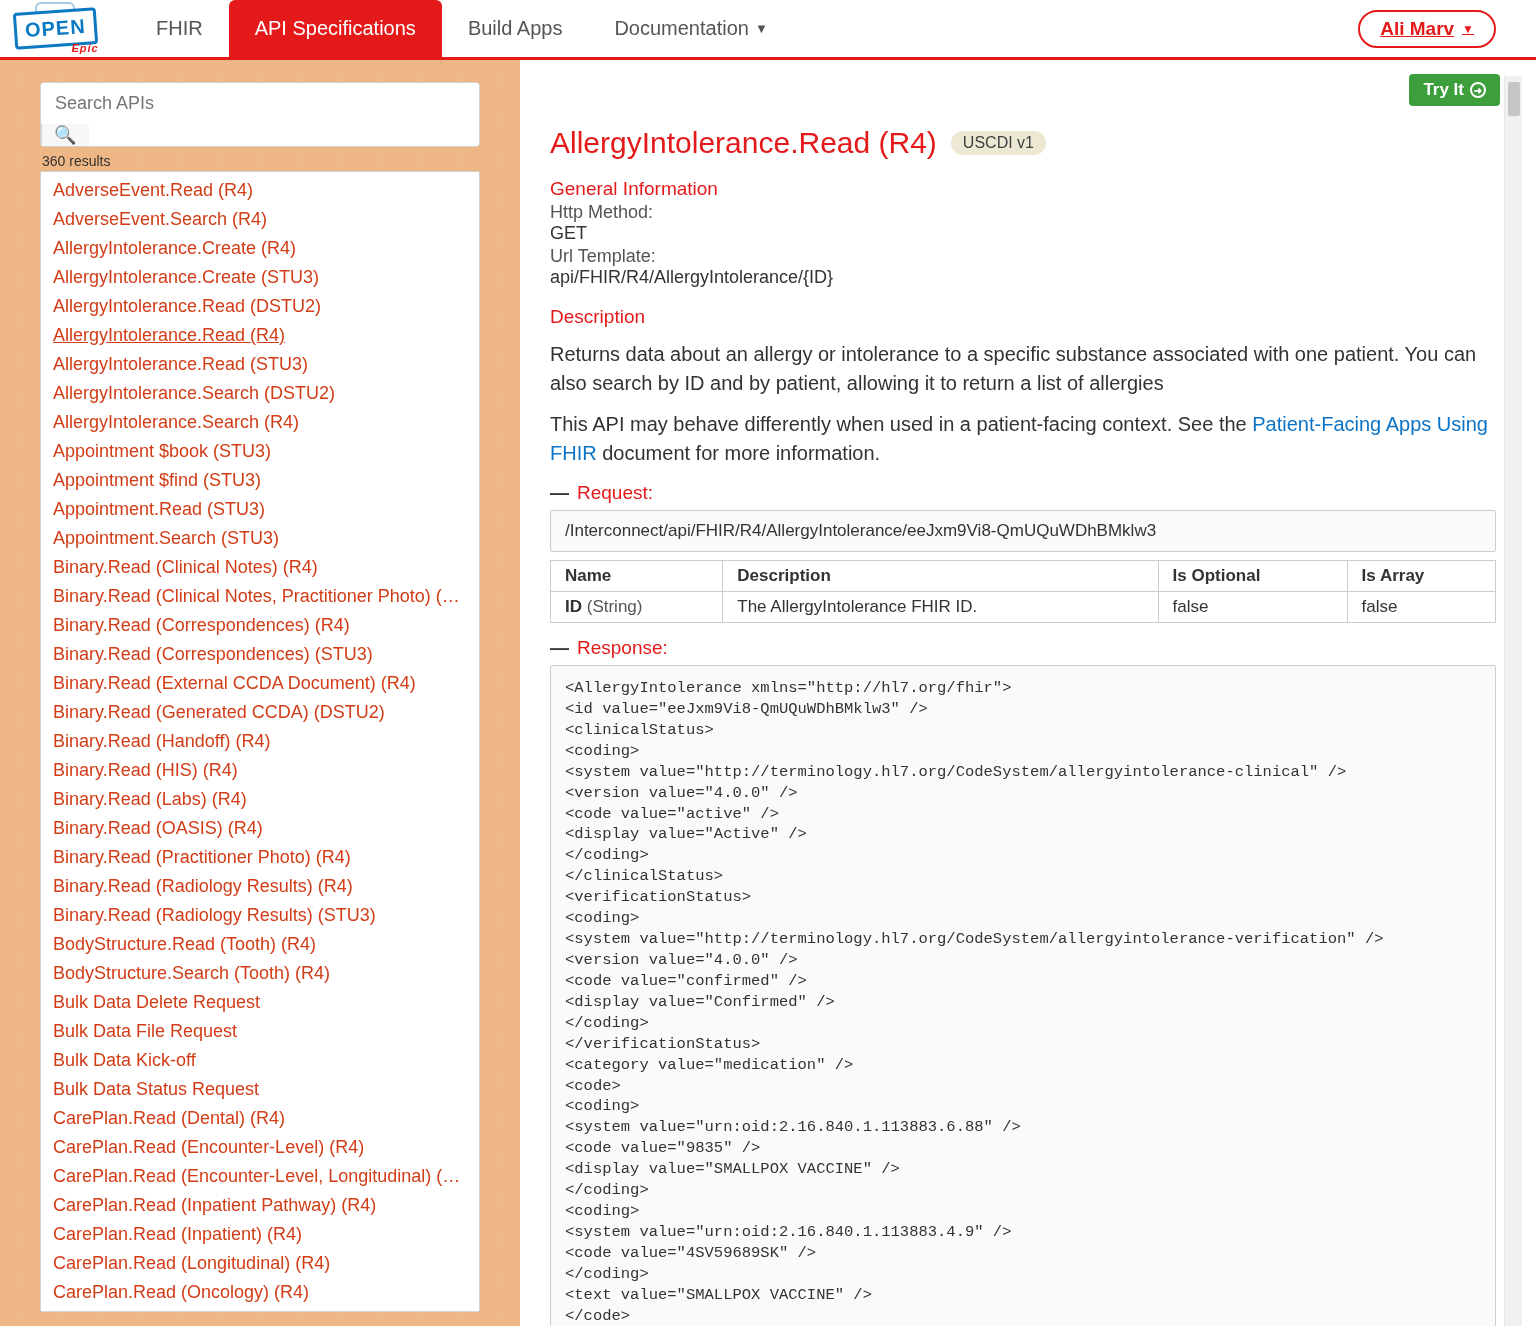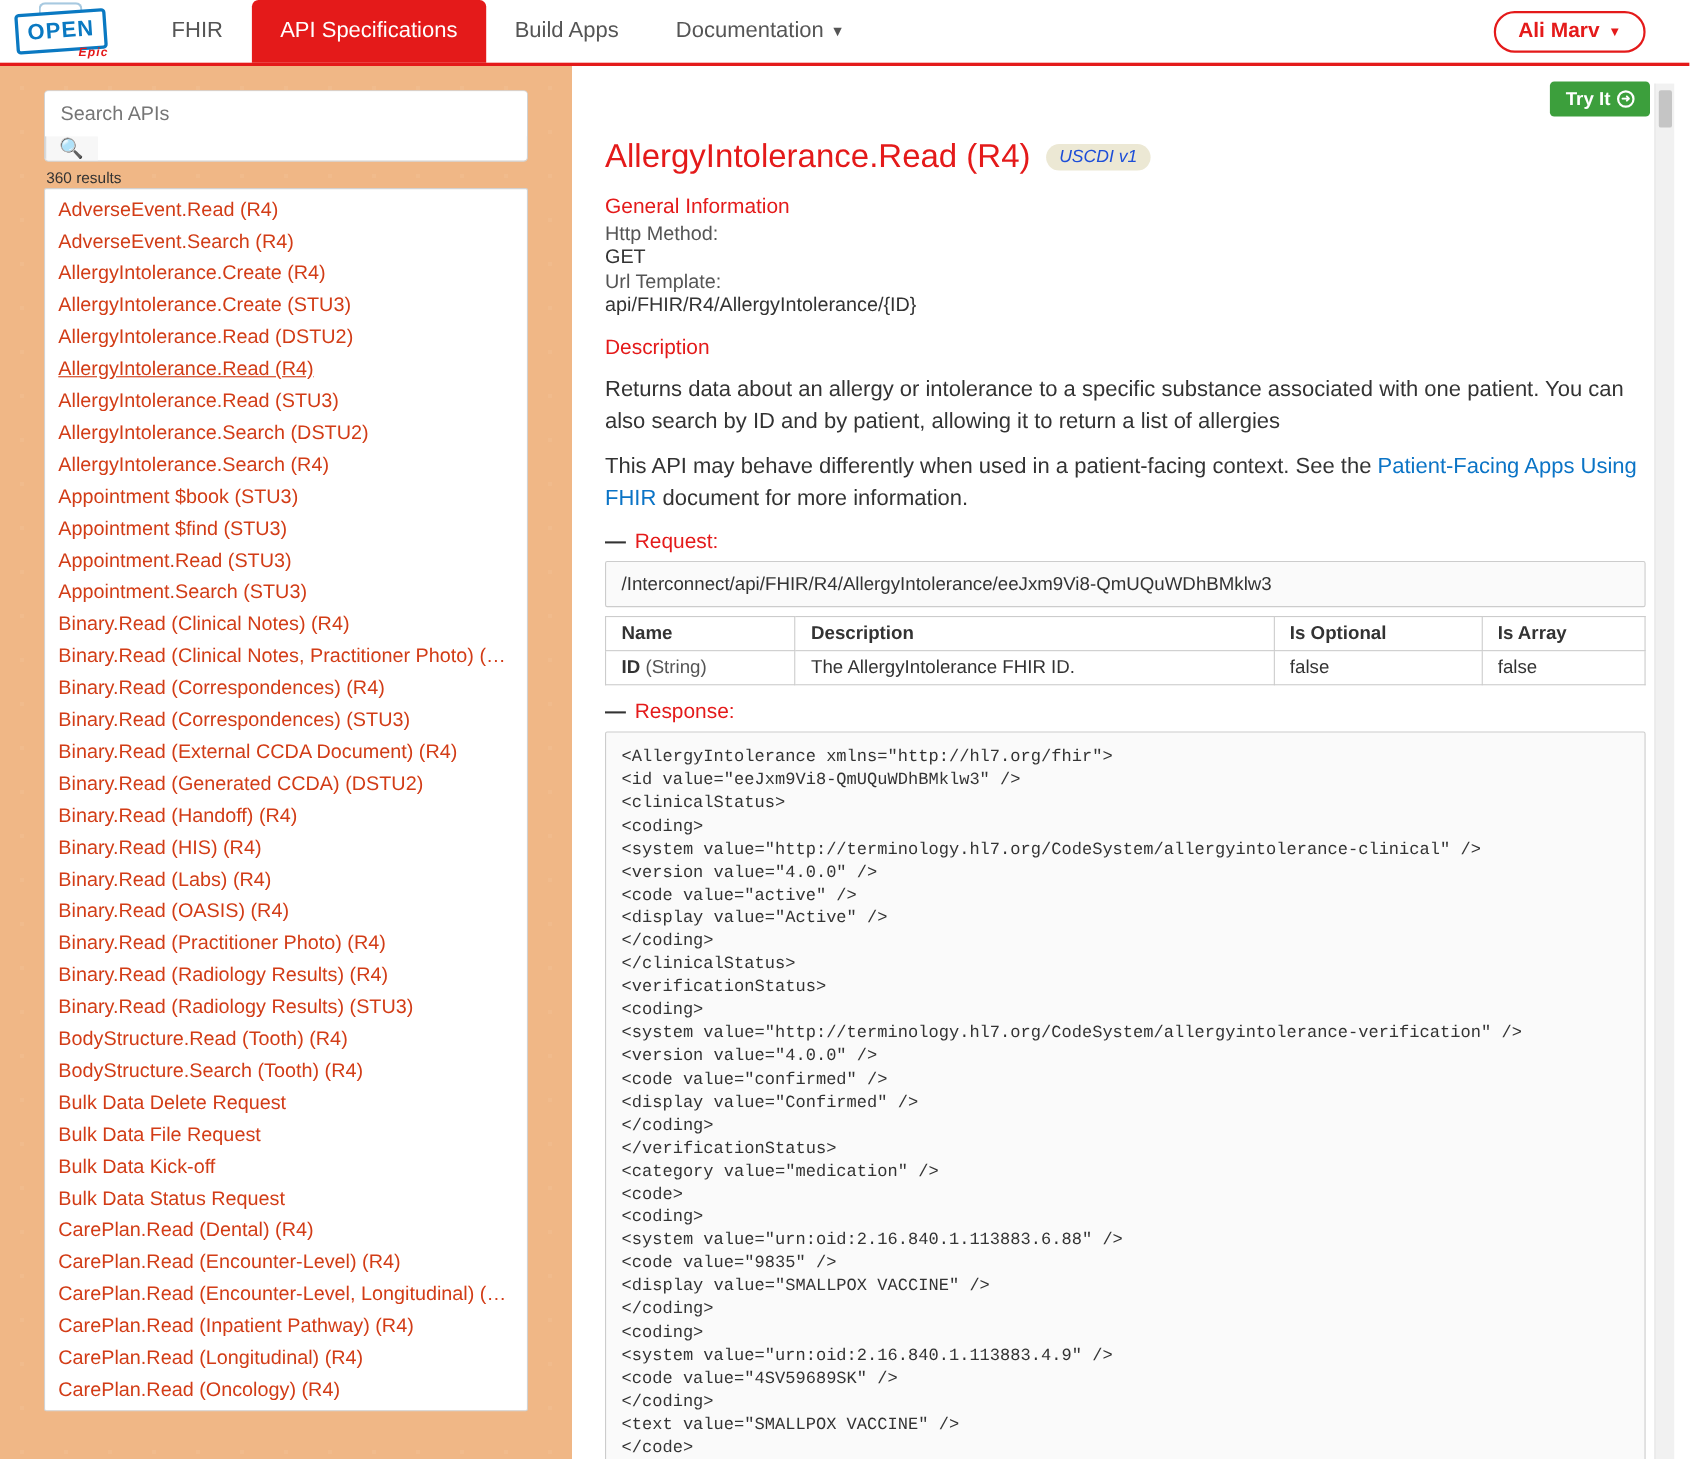--- a/index.html
+++ b/index.html
@@ -8,39 +8,39 @@
   .topbar { display: flex; align-items: center; height: 60px; border-bottom: 3px solid #e41a1a; padding: 0 40px 0 0; position: relative; }
   .logo { width: 110px; display:flex; align-items:center; justify-content:center; position: relative; }
   .logo-badge { background:#fff; border:3px solid #0a79c2; color:#0a79c2; font-weight:900; font-size:20px; padding:4px 8px; transform: rotate(-4deg); border-radius:4px; letter-spacing:1px; position:relative;}
   .logo-badge::after{content:"Epic"; position:absolute; bottom:-12px; right:-4px; font-size:11px; font-weight:900; color:#e41a1a; font-style:italic; transform:rotate(4deg);}
   .logo-hang { position:absolute; top:-8px; width:40px; height:12px; border:2px solid #a7c9e0; border-bottom:none; border-radius:6px 6px 0 0;}
   .nav { display:flex; align-items:stretch; height:100%; margin-left:20px; }
   .nav-item { display:flex; align-items:center; padding:0 26px; color:#555; font-size:20px; cursor:pointer; user-select:none; }
   .nav-item.active { background:#e41a1a; color:#fff; border-radius:6px 6px 0 0; }
   .nav-caret { margin-left:6px; font-size:13px;}
   .spacer{flex:1;}
-  .user-btn { border:2px solid #e41a1a; color:#e41a1a; border-radius:22px; padding:6px 20px; font-size:19px; font-weight:600; display:flex; align-items:center; gap:8px; cursor:pointer;}
+  .user-btn { border:2px solid #e41a1a; color:#e41a1a; border-radius:22px; padding:6px 20px; font-size:19px; font-weight:600; display:flex; align-items:center; gap:8px; cursor:pointer;text-decoration:underline;}
   .user-caret{font-size:12px;}
 
   .content { display:flex; }
   .sidebar { width:520px; background:#f0b786; background-image: radial-gradient(rgba(255,255,255,0.05) 2px, transparent 2px); background-size: 40px 40px; padding:22px 40px; }
   .search-wrap{ display:flex; background:#fff; border:1px solid #d2d2d2; border-radius:4px; overflow:hidden;flex-direction:column; }
   .search-input{ flex:1; border:none; outline:none; padding:10px 14px; font-size:18px; color:#555;}
   .search-btn{ width:48px; border:none; border-left:1px solid #d2d2d2; background:#f7f7f7; font-size:18px; cursor:pointer; color:#000;}
   .results-count{ font-size:14px; color:#333; margin:6px 0 2px 2px;}
   .api-list{ background:#fff; border:1px solid #d2d2d2; border-radius:2px; max-height:1170px; overflow-y:scroll; padding:4px 0;}
   .api-item{ color:#d23c16; font-size:18px; padding:4px 12px; cursor:pointer; white-space:nowrap; overflow:hidden; text-overflow:ellipsis;}
   .api-item.active{ text-decoration:underline; }
 
   .main { flex:1; padding:16px 14px 20px 30px; position:relative; display:flex; gap:8px;}
   .main-scroll{ flex:1; }
   .try-btn{ position:absolute; right:36px; top:14px; background:#3c9f3c; color:#fff; border:none; border-radius:4px; padding:6px 14px; font-size:17px; font-weight:600; display:flex; align-items:center; gap:6px; cursor:pointer;}
   .try-arrow{ width:16px; height:16px; border:2px solid #fff; border-radius:50%; display:inline-flex; align-items:center; justify-content:center; font-size:10px;}
   .page-title{ color:#e41a1a; font-size:30px; font-weight:400; margin-top:50px; display:flex; align-items:center; gap:14px;}
-  .uscdi-chip{ background:#ece8d4; color:#1d4ed8; font-size:16px; border-radius:14px; padding:3px 12px;font-style:italic;}
+  .uscdi-chip{ background:#ece8d4; color:#404040; font-size:16px; border-radius:14px; padding:3px 12px;}
   .section-h{ color:#e41a1a; font-size:19px; margin-top:18px;}
   .kv{ display:flex; margin-top:2px; font-size:18px;flex-direction:column;}
   .kv-label{ width:350px; color:#555;}
   .kv-val{ color:#333;}
   .desc{ margin-top:12px; font-size:20px; color:#333; line-height:1.45;}
   .desc a{ color:#0b74c6; text-decoration:none;}
   .collapser{ display:flex; align-items:center; gap:8px; margin-top:14px; font-size:19px;}
   .collapser .minus{ color:#333; font-weight:900;}
   .collapser .label{ color:#e41a1a;}
   .req-box{ border:1px solid #ccc; background:#fafafa; padding:10px 14px; margin-top:6px; font-size:17px; color:#333; border-radius:2px;}
@@ -117,20 +117,21 @@
         <div class="api-item">BodyStructure.Read (Tooth) (R4)</div>
         <div class="api-item">BodyStructure.Search (Tooth) (R4)</div>
         <div class="api-item">Bulk Data Delete Request</div>
         <div class="api-item">Bulk Data File Request</div>
         <div class="api-item">Bulk Data Kick-off</div>
         <div class="api-item">Bulk Data Status Request</div>
         <div class="api-item">CarePlan.Read (Dental) (R4)</div>
         <div class="api-item">CarePlan.Read (Encounter-Level) (R4)</div>
         <div class="api-item">CarePlan.Read (Encounter-Level, Longitudinal) (DSTU2)</div>
         <div class="api-item">CarePlan.Read (Inpatient Pathway) (R4)</div>
+        <div class="api-item">CarePlan.Read (Inpatient) (R4)</div>
         <div class="api-item">CarePlan.Read (Longitudinal) (R4)</div>
         <div class="api-item">CarePlan.Read (Oncology) (R4)</div>
       </div>
   </div>
 
   <div class="main">
     <button class="try-btn">
       <span>Try It</span>
       <span class="try-arrow">➜</span>
     </button>

